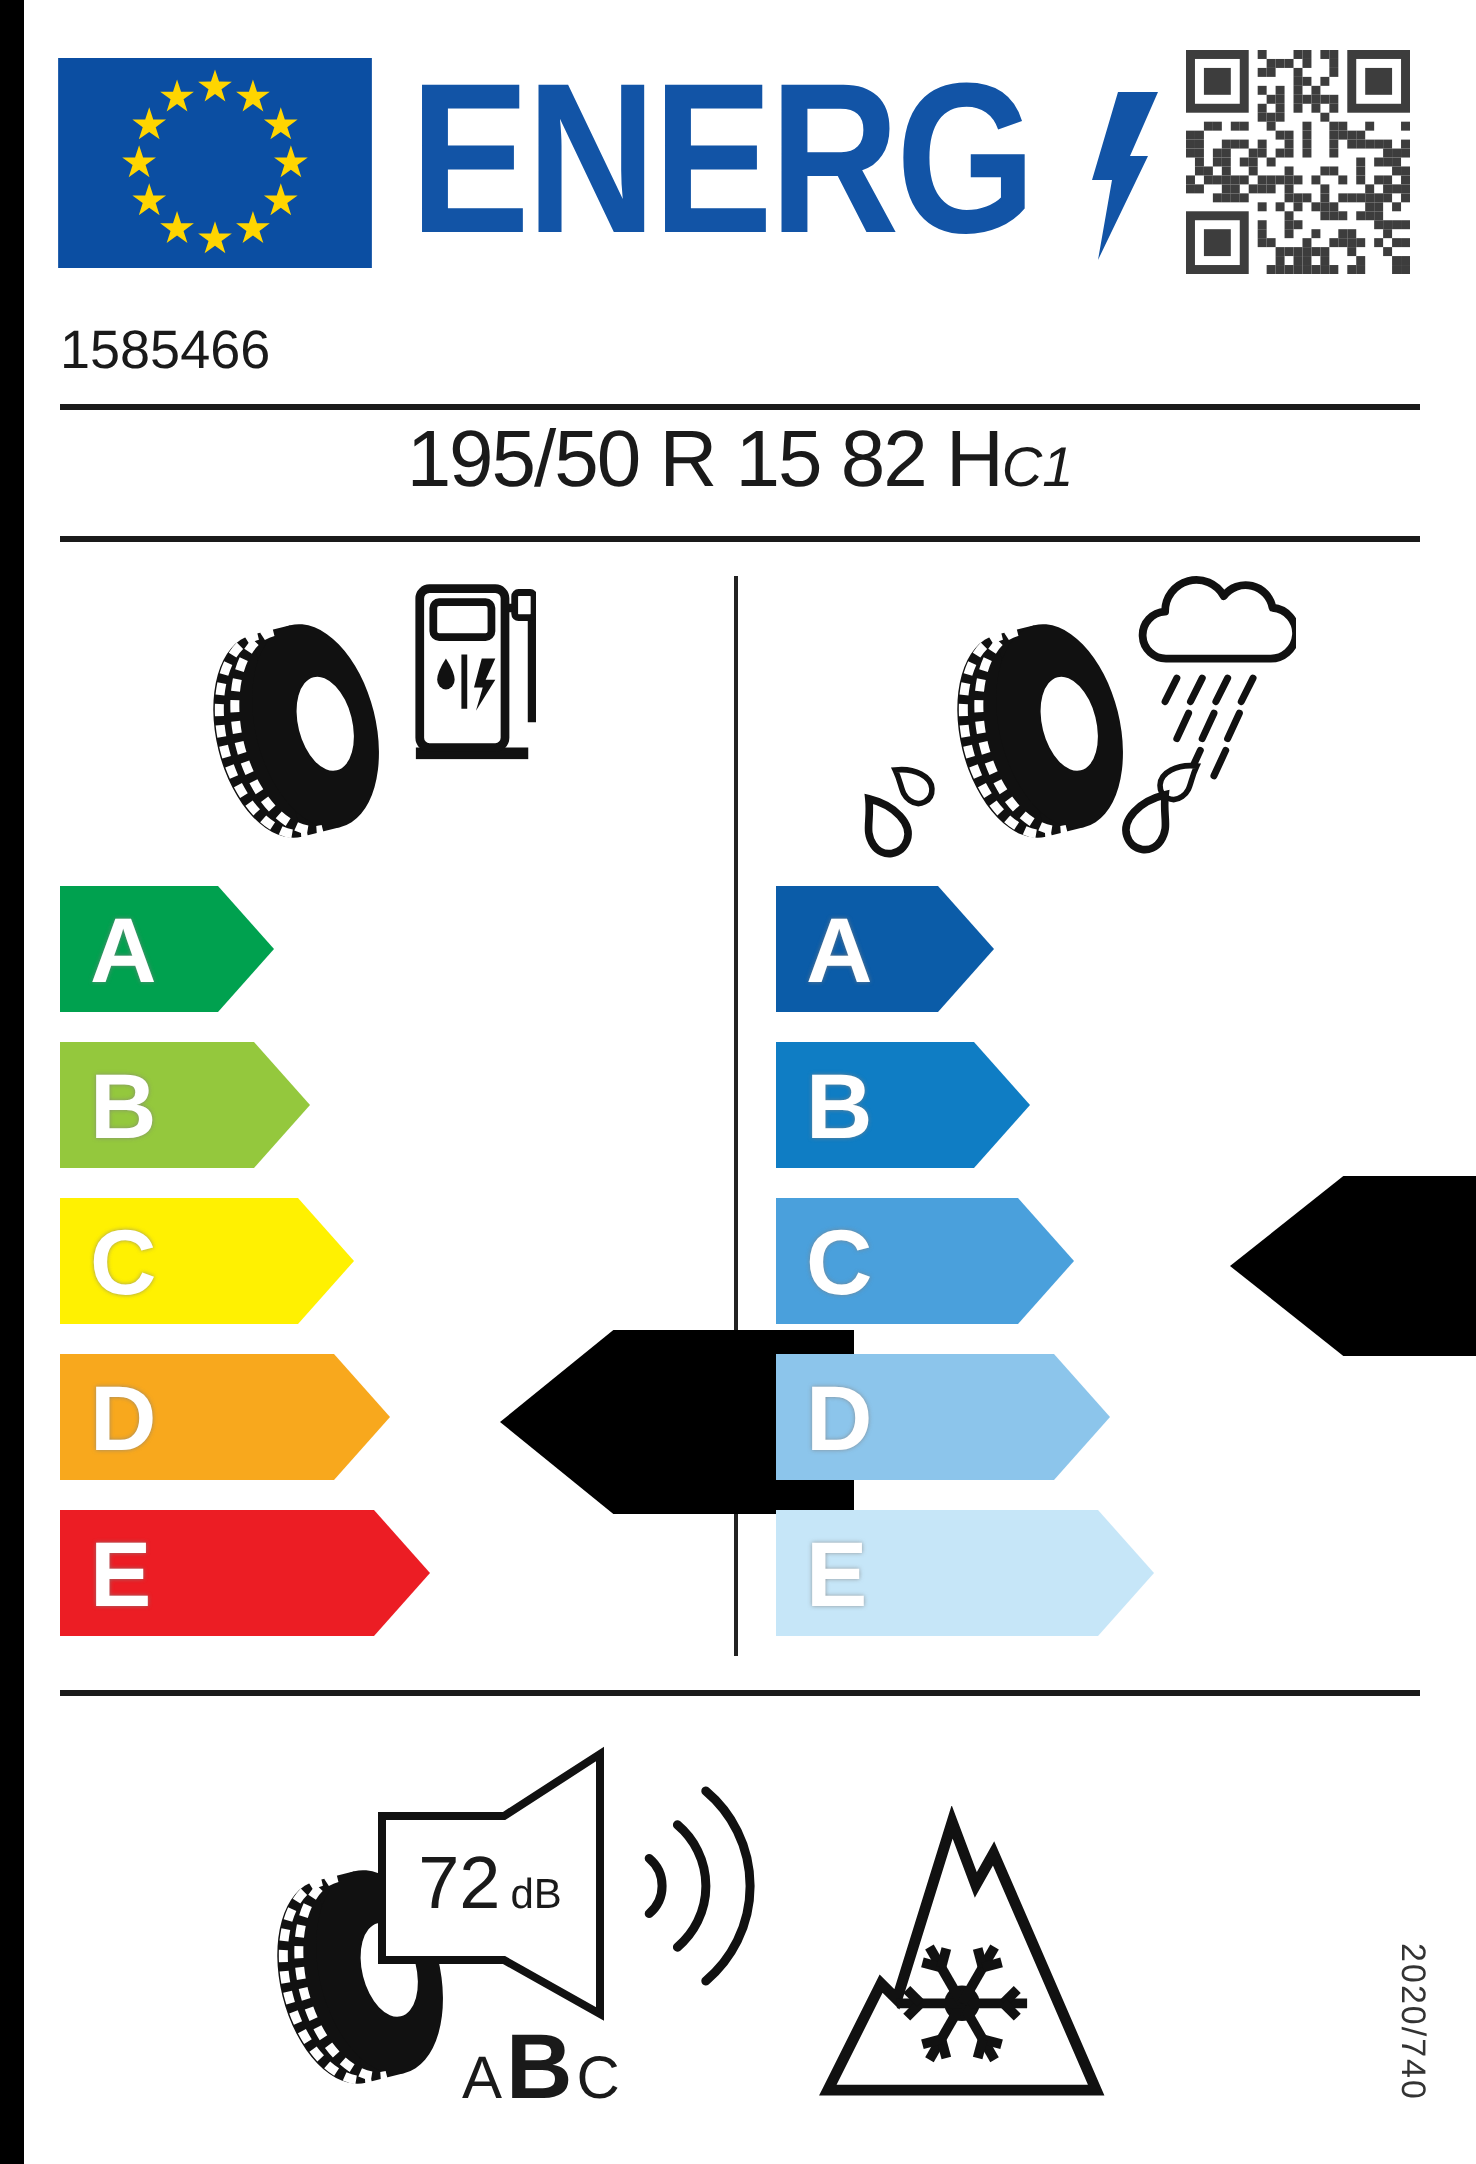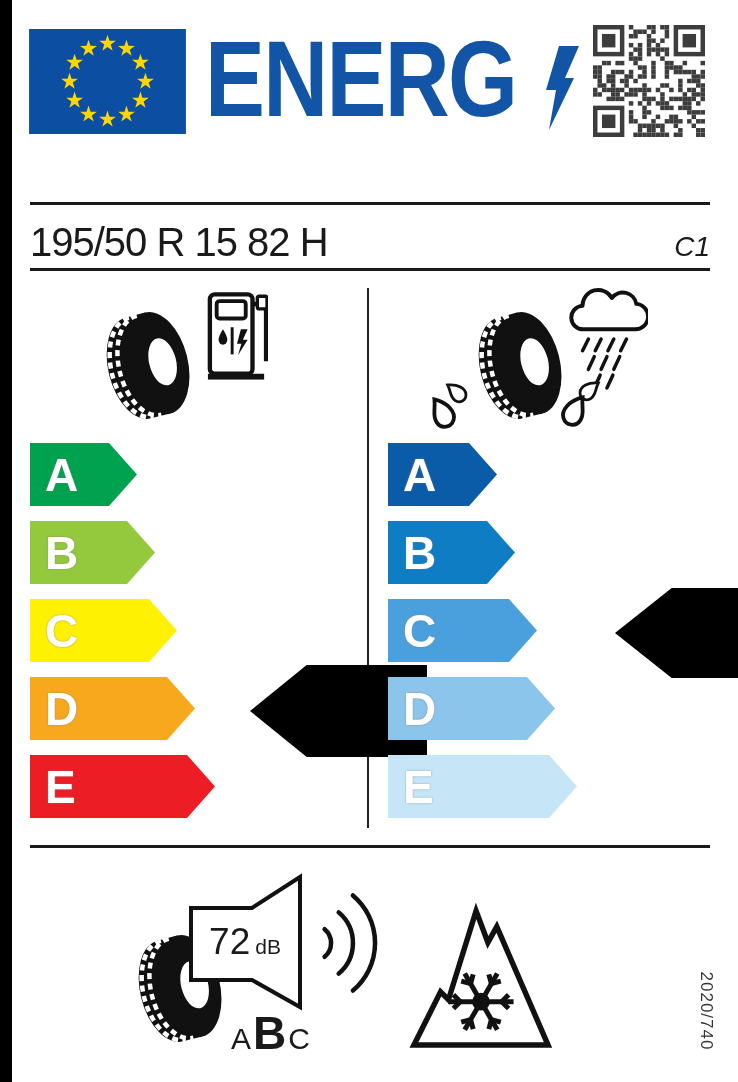--- a/index.html
+++ b/index.html
@@ -17,21 +17,21 @@
   .qr{left:593px;top:25px;}
 
   
   .brand-row{left:30px;top:160px;width:680px;display:flex;justify-content:space-between;align-items:baseline;}
   .supplier{font-size:32px;font-weight:bold;}
   .article{font-size:27px;}
   .hline{left:30px;width:680px;background:#1a1a1a;}
   .l1{top:202px;height:2.5px;}
   .l2{top:268px;height:2.5px;}
   .l3{top:845px;height:3px;}
-  .size-row{left:30px;top:220px;width:680px;display:flex;justify-content:space-between;align-items:baseline;}
+  .size-row{left:30px;top:208px;width:680px;display:flex;justify-content:center;align-items:baseline;}
   .dimensions{font-size:40px;letter-spacing:-1px;}
   .tclass{font-size:28px;font-style:italic;}
 
   .divider{left:367px;top:288px;width:2px;height:540px;background:#222;}
 
   
   .scale{top:443px;}
   .scale.fuel{left:30px;}
   .scale.wet{left:388px;}
   .arrow{height:63px;margin-bottom:15px;display:flex;align-items:center;padding-left:15px;
@@ -338,20 +338,21 @@
       <rect x="62.72" y="107.52" width="4.48" height="4.48" fill="#3d3d3d"></rect>
       <rect x="67.20" y="107.52" width="4.48" height="4.48" fill="#3d3d3d"></rect>
       <rect x="71.68" y="107.52" width="4.48" height="4.48" fill="#3d3d3d"></rect>
       <rect x="80.64" y="107.52" width="4.48" height="4.48" fill="#3d3d3d"></rect>
       <rect x="85.12" y="107.52" width="4.48" height="4.48" fill="#3d3d3d"></rect>
       <rect x="103.04" y="107.52" width="4.48" height="4.48" fill="#3d3d3d"></rect>
       <rect x="107.52" y="107.52" width="4.48" height="4.48" fill="#3d3d3d"></rect>
     </svg>
 
   <div class="abs brand-row">
+    <span class="article">1585466</span>
   </div>
   <div class="abs hline l1"></div>
   <div class="abs size-row">
     <span class="dimensions">195/50 R 15 82 H</span>
     <span class="tclass">C1</span>
   </div>
   <div class="abs hline l2"></div>
 
   <svg class="abs" style="left:102px;top:303px" width="96" height="124">
       <use href="#tire"></use>

